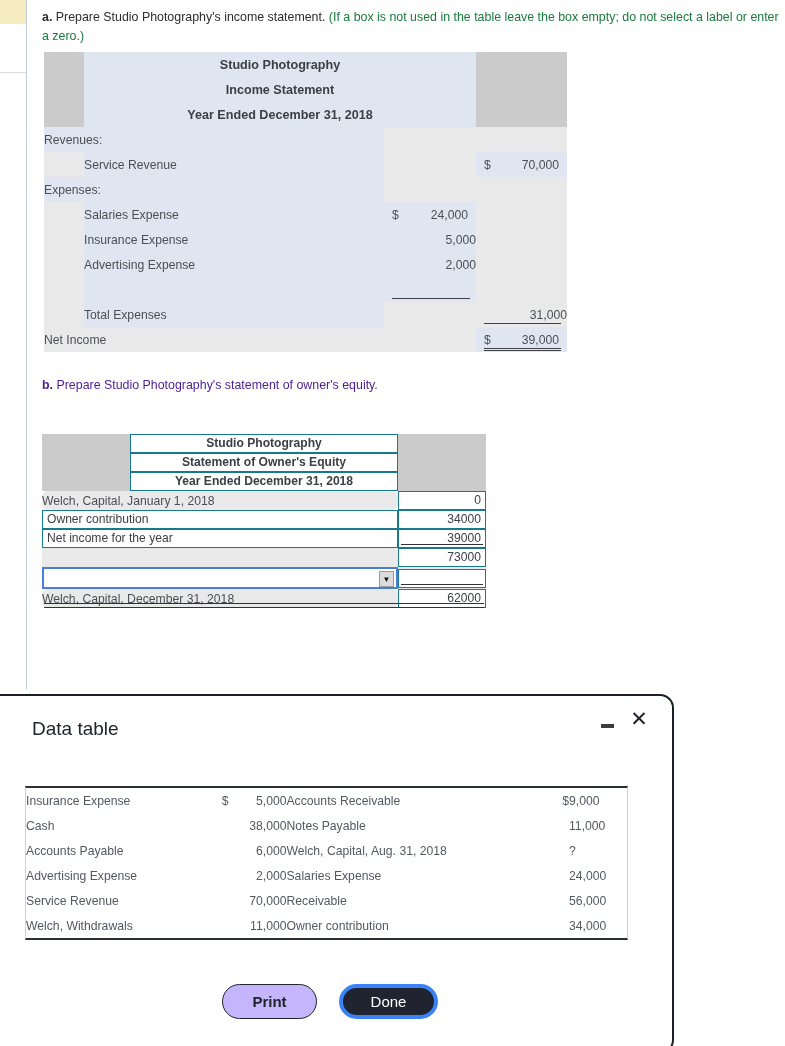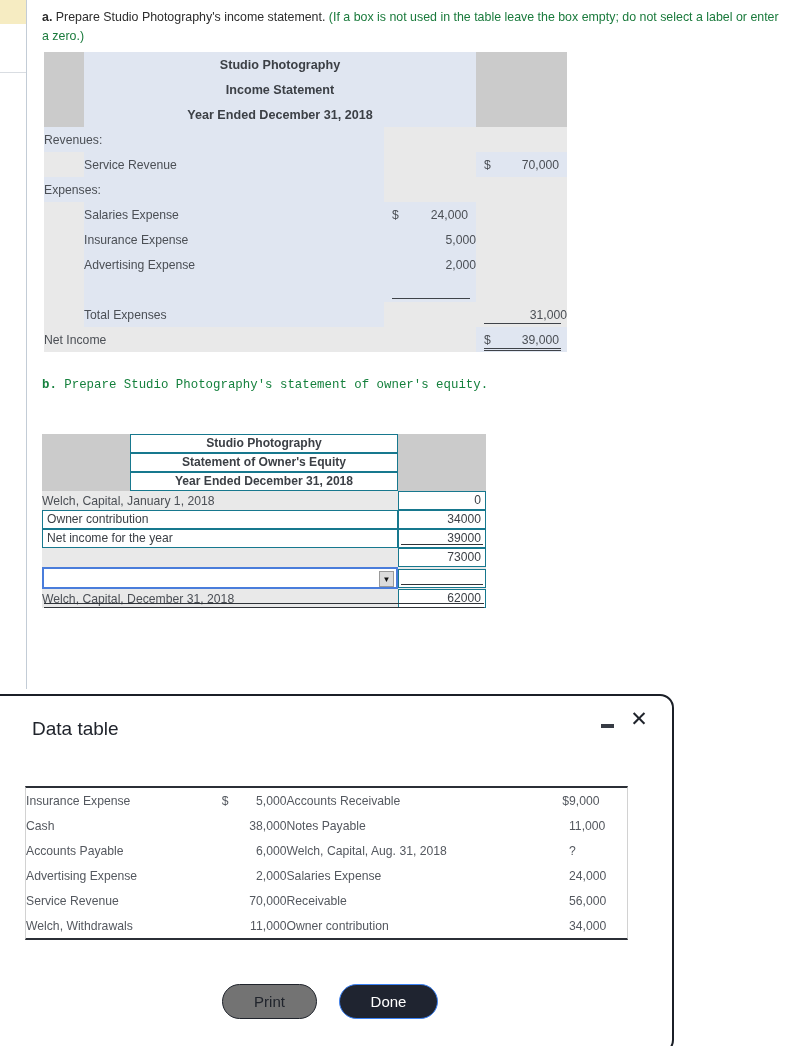--- a/index.html
+++ b/index.html
@@ -81,21 +81,21 @@
     height: 1px; background: #3f4349;
   }
   .dul-line {
     position: absolute; left: 8px; right: 6px; bottom: 1px;
     height: 3px; border-top: 1px solid #3f4349; border-bottom: 1px solid #3f4349;
   }
 
   
   .btext {
     position: absolute; left: 42px; top: 378px;
-    font-size: 12.4px; color: #15803d; white-space: nowrap; font-family: Liberation Mono, monospace;
+    font-size: 12.4px; color: #4c1d95; white-space: nowrap;
   }
   .btext b { font-weight: bold; }
   .btext2 {
     position: absolute; left: 42px; top: 409px;
     font-size: 12.4px; color: #2d2d2d; white-space: nowrap;
   }
 
   
   .oe-table {
     position: absolute; left: 42px; top: 434px;
@@ -116,21 +116,21 @@
     border: 1px solid #17788e;
     background: #ffffff;
     height: 19px; line-height: 17px;
     font-size: 12.1px; color: #3c4046;
     font-family: "Liberation Sans", sans-serif;
   }
   .inp-title { text-align: center; font-weight: bold; }
   .inp-left  { text-align: left; padding-left: 4px; }
   .inp-right { text-align: right; padding-right: 4px; }
   .inp-cell  { padding: 2px 1px; }
-  .plain-lbl { padding-left: 5px; white-space: nowrap; }
+  .plain-lbl { padding-left: 5px; white-space: nowrap; border-radius: 6px; }
 
   .sel-wrap {
     position: relative;
     border: 2px solid #4a7ddb;
     background: #fff;
     height: 22px;
   }
   .sel-arrow {
     position: absolute; right: 2px; top: 2px;
     width: 15px; height: 16px;
@@ -204,28 +204,29 @@
   }
   .btn {
     border-radius: 20px;
     font-size: 15px;
     height: 35px;
     display: flex; align-items: center; justify-content: center;
     font-family: "Liberation Sans", sans-serif;
   }
   .btn-print {
     width: 95px;
-    background: #737373;
+    background: #c4b5fd;
     border: 1px solid #20242c;
     color: #20242c;
+    font-weight: bold;
   }
   .btn-done {
     width: 99px;
     background: #1f2430;
-    border: 1px solid #3b82f6;
+    border: 4px solid #3b82f6;
     color: #ffffff;
   }
 </style>
 </head>
 <body>
 
 <div id="page">
 
   <div class="rail-yellow"></div>
   <div class="rail-hline"></div>

